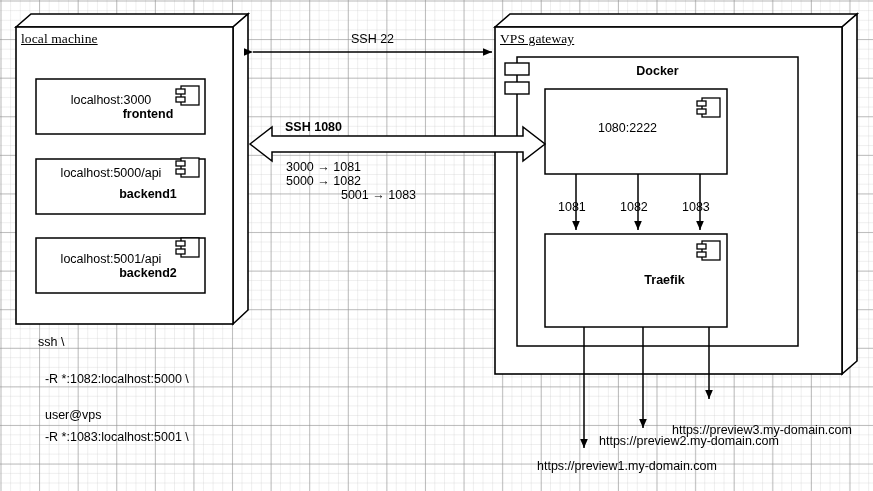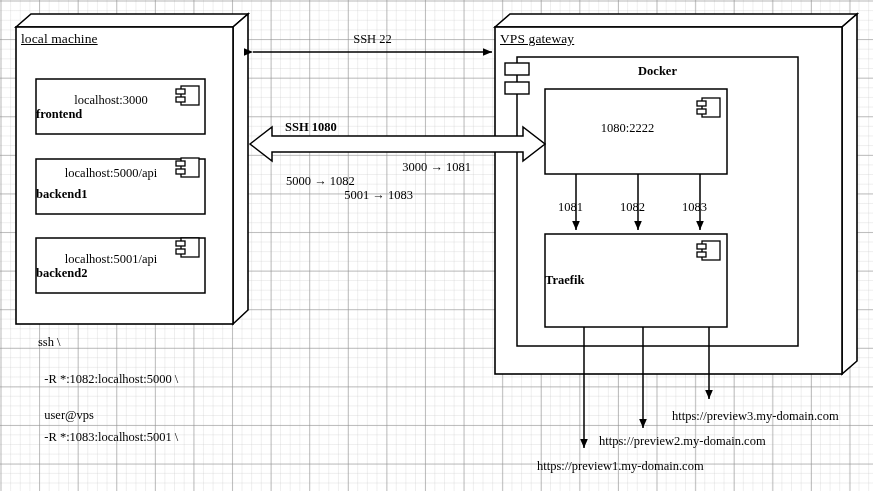--- a/index.html
+++ b/index.html
@@ -21,32 +21,32 @@
     background-size: 38.6px 38.6px, 38.6px 38.6px, 9.65px 9.65px, 9.65px 9.65px;
     background-position: 0.5px 0.5px, 0.5px 0.5px, 0.5px 0.5px, 0.5px 0.5px;
     font-family: "Liberation Sans", sans-serif;
   }
   .layer { position: absolute; left: 0; top: 0; width: 873px; height: 491px; }
   svg.layer { overflow: visible; }
 
   .txt {
     position: absolute;
     color: #000000;
-    font-family: Liberation Serif, serif;
+    font-family: Liberation Sans, sans-serif;
     white-space: pre;
     line-height: 1.22;
   }
   .node-title {
     font-family: "Liberation Serif", serif;
     font-size: 13.5px;
     text-decoration: underline;
     letter-spacing: 0.1px;
   }
   .comp-port { font-size: 12.5px; text-align: center; }
-  .comp-name { font-size: 12.5px; font-weight: bold; text-align: left; }
+  .comp-name { font-size: 12.5px; font-weight: bold; text-align: center; padding-left: 37px; }
   .edge-label { font-size: 12.5px; }
   .edge-label-b { font-size: 12.5px; font-weight: bold; }
   .mono-cmd { font-size: 12.5px; }
   .url-label { font-size: 12.5px; }
   .box-title { font-size: 12.5px; font-weight: bold; text-align:center; }
   .port-num { font-size: 12.5px; }
 </style>
 </head>
 <body>
 
@@ -155,37 +155,37 @@
     <div class="txt comp-port" style="left:36px; top:166px; width:150px;">localhost:5000/api</div>
     <div class="txt comp-name" style="left:36px; top:187px; width:150px;">backend1</div>
 
     <div class="txt comp-port" style="left:36px; top:252px; width:150px;">localhost:5001/api</div>
     <div class="txt comp-name" style="left:36px; top:266px; width:150px;">backend2</div>
 
     <div class="txt edge-label" style="left:280px; top:32px; width:185px; text-align:center;">SSH 22</div>
 
     <div class="txt edge-label-b" style="left:285px; top:120px; width:185px; text-align:left;">SSH 1080</div>
 
-    <div class="txt edge-label" style="left:286px; top:160px; width:185px; text-align:right;">3000 → 1081</div>
+    <div class="txt edge-label" style="left:286px; top:160px; width:185px; text-align:left;">3000 → 1081</div>
     <div class="txt edge-label" style="left:286px; top:174px; width:185px; text-align:left;">5000 → 1082</div>
     <div class="txt edge-label" style="left:286px; top:188px; width:185px; text-align:center;">5001 → 1083</div>
 
     <div class="txt box-title" style="left:517px; top:64px; width:281px;">Docker</div>
 
     <div class="txt comp-port" style="left:545px; top:121px; width:165px;">1080:2222</div>
 
     <div class="txt port-num" style="left:558px; top:200px; width:38px;">1081</div>
     <div class="txt port-num" style="left:620px; top:200px; width:38px;">1082</div>
     <div class="txt port-num" style="left:682px; top:200px; width:38px;">1083</div>
 
     <div class="txt comp-name" style="left:545px; top:273px; width:165px;">Traefik</div>
 
     <div class="txt mono-cmd" style="left:38px; top:335px;">ssh \</div>
     <div class="txt mono-cmd" style="left:38px; top:372px;">  -R *:1082:localhost:5000 \</div>
     <div class="txt mono-cmd" style="left:38px; top:390px;margin-top:40px;">  -R *:1083:localhost:5001 \</div>
     <div class="txt mono-cmd" style="left:38px; top:408px;">  user@vps</div>
 
     <div class="txt url-label" style="left:537px; top:459px;">https://preview1.my-domain.com</div>
     <div class="txt url-label" style="left:599px; top:434px;">https://preview2.my-domain.com</div>
-    <div class="txt url-label" style="left:672px; top:409px;">https://preview3.my-domain.com</div>
+    <div class="txt url-label" style="left:672px; top:423px;">https://preview3.my-domain.com</div>
 
   </div>
 </div>
 
 </body></html>

